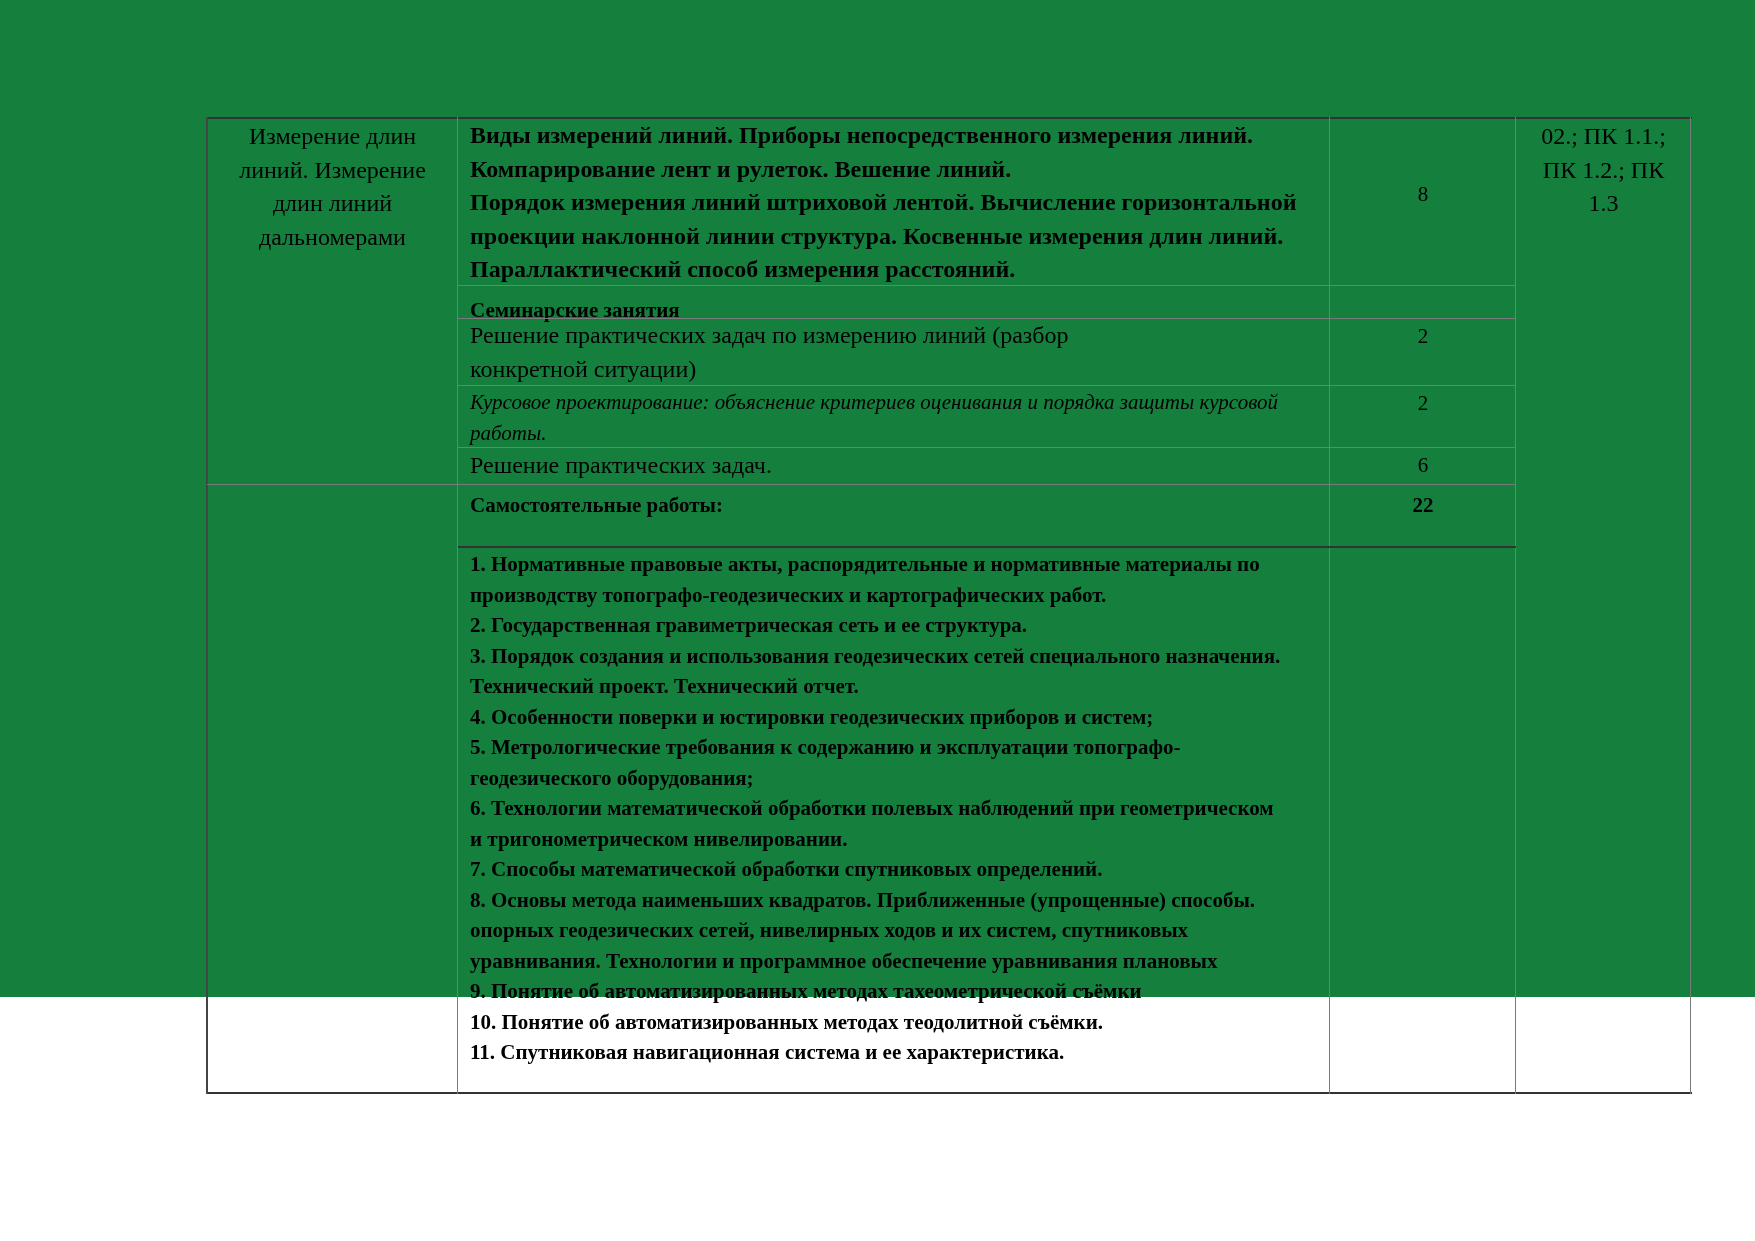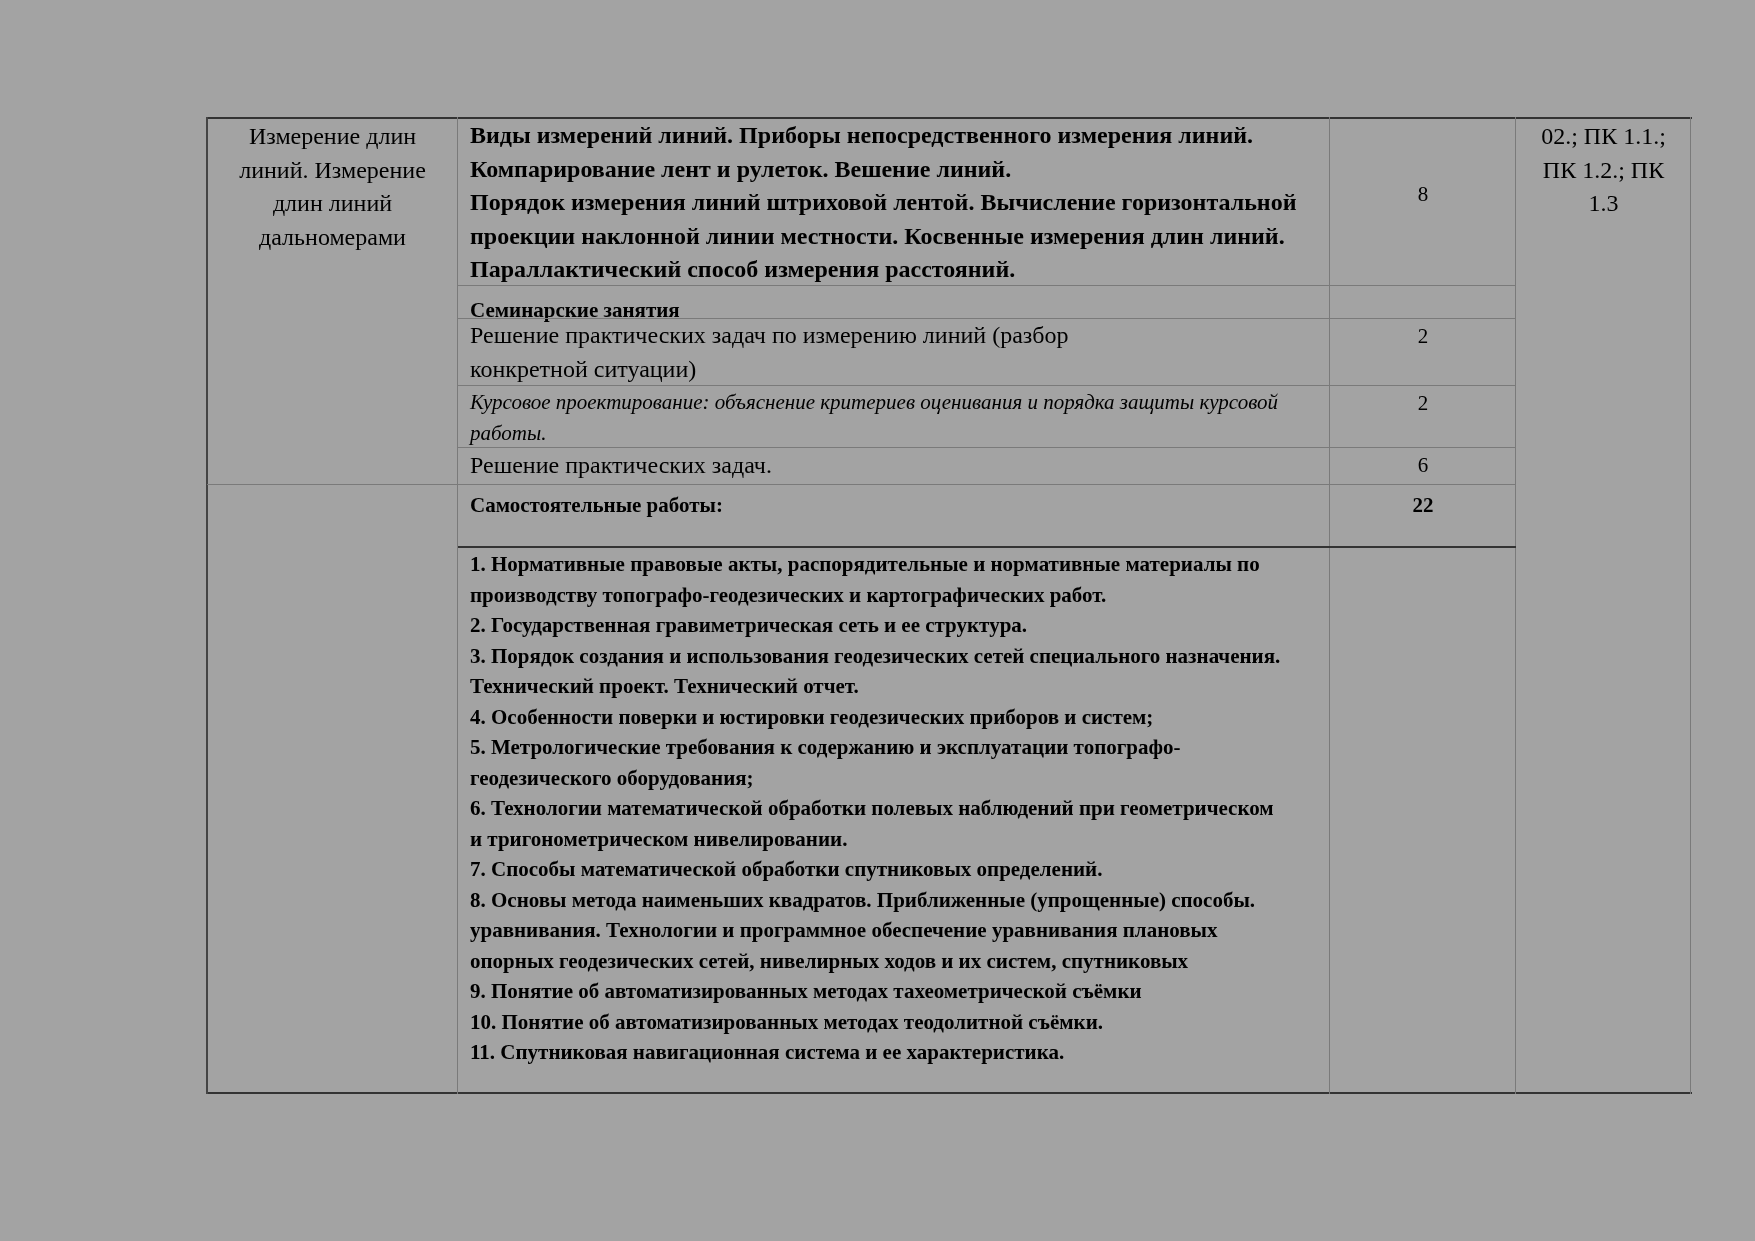--- a/index.html
+++ b/index.html
@@ -1,18 +1,18 @@
 <!DOCTYPE html>
 <html><head>
 <meta charset="utf-8">
 <style>
   html, body { margin: 0; padding: 0; background: #ffffff; }
   body { width: 1755px; height: 1241px; position: relative; overflow: hidden;
          font-family: "Liberation Serif", "DejaVu Serif", serif; color: #000; }
-  .page { position: absolute; left: 0; top: 0; width: 1755px; height: 1241px; background: #a3a3a3; }
+  .page { position: absolute; left: 0; top: 0; width: 1755px; height: 997px; background: #15803d; }
   .cell { position: absolute; box-sizing: border-box; }
   .hline { position: absolute; height: 0; border-top: 1.5px solid #7a7a7a; }
   .hline.dark { border-top: 2px solid #333; }
   .vline { position: absolute; width: 0; border-left: 1.5px solid #7a7a7a; }
   .vline.dark { border-left: 2px solid #444; }
   .topic { text-align: center; font-size: 24px; line-height: 33.5px; padding-top: 2px; }
   .content { font-size: 24px; line-height: 33.5px; padding-left: 12px; padding-right: 6px; }
   .content p { margin: 0; font-weight: bold; }
   .bold { font-weight: bold; font-size: 21px; line-height: 30px; padding-top: 10px; }
   .italic { font-style: italic; font-size: 21px; line-height: 30.5px; padding-top: 1px; }
@@ -30,21 +30,21 @@
     <div class="cell topic" style="left:207px; top:118px; width:251px; height:367px; padding-left:20px; padding-right:20px;">
       <span>Измерение длин линий. Измерение длин линий дальномерами</span>
     </div>
 
     <div class="cell" style="left:207px; top:485px; width:251px; height:608px;"></div>
 
     <div class="cell content" style="left:458px; top:118px; width:872px; height:167px; padding-top:1px;">
       <p>Виды измерений линий. Приборы непосредственного измерения линий.</p>
       <p>Компарирование лент и рулеток. Вешение линий.</p>
       <p>Порядок измерения линий штриховой лентой. Вычисление горизонтальной</p>
-      <p>проекции наклонной линии местности. Косвенные измерения длин линий.</p>
+      <p>проекции наклонной линии структура. Косвенные измерения длин линий.</p>
       <p>Параллактический способ измерения расстояний.</p>
     </div>
     <div class="cell hours" style="left:1330px; top:118px; width:186px; height:167px; padding-top:61px;">
       <span>8</span>
     </div>
 
     <div class="cell content bold" style="left:458px; top:285px; width:872px; height:34px;">
       <span>Семинарские занятия</span>
     </div>
     <div class="cell hours" style="left:1330px; top:285px; width:186px; height:34px;"></div>
@@ -83,22 +83,22 @@
       <p>2. Государственная гравиметрическая сеть и ее структура.</p>
       <p>3. Порядок создания и использования геодезических сетей специального назначения.</p>
       <p>Технический проект. Технический отчет.</p>
       <p>4. Особенности поверки и юстировки геодезических приборов и систем;</p>
       <p>5. Метрологические требования к содержанию и эксплуатации топографо-</p>
       <p>геодезического оборудования;</p>
       <p>6. Технологии математической обработки полевых наблюдений при геометрическом</p>
       <p>и тригонометрическом нивелировании.</p>
       <p>7. Способы математической обработки спутниковых определений.</p>
       <p>8. Основы метода наименьших квадратов. Приближенные (упрощенные) способы.</p>
+      <p>опорных геодезических сетей, нивелирных ходов и их систем, спутниковых</p>
       <p>уравнивания. Технологии и программное обеспечение уравнивания плановых</p>
-      <p>опорных геодезических сетей, нивелирных ходов и их систем, спутниковых</p>
       <p>9. Понятие об автоматизированных методах тахеометрической съёмки</p>
       <p>10. Понятие об автоматизированных методах теодолитной съёмки.</p>
       <p>11. Спутниковая навигационная система и ее характеристика.</p>
     </div>
     <div class="cell hours" style="left:1330px; top:547px; width:186px; height:546px;"></div>
 
     <div class="cell comp" style="left:1516px; top:118px; width:175px; height:975px; padding-left:16px; padding-right:16px;">
       <span>02.; ПК 1.1.; ПК 1.2.; ПК 1.3</span>
     </div>
 

